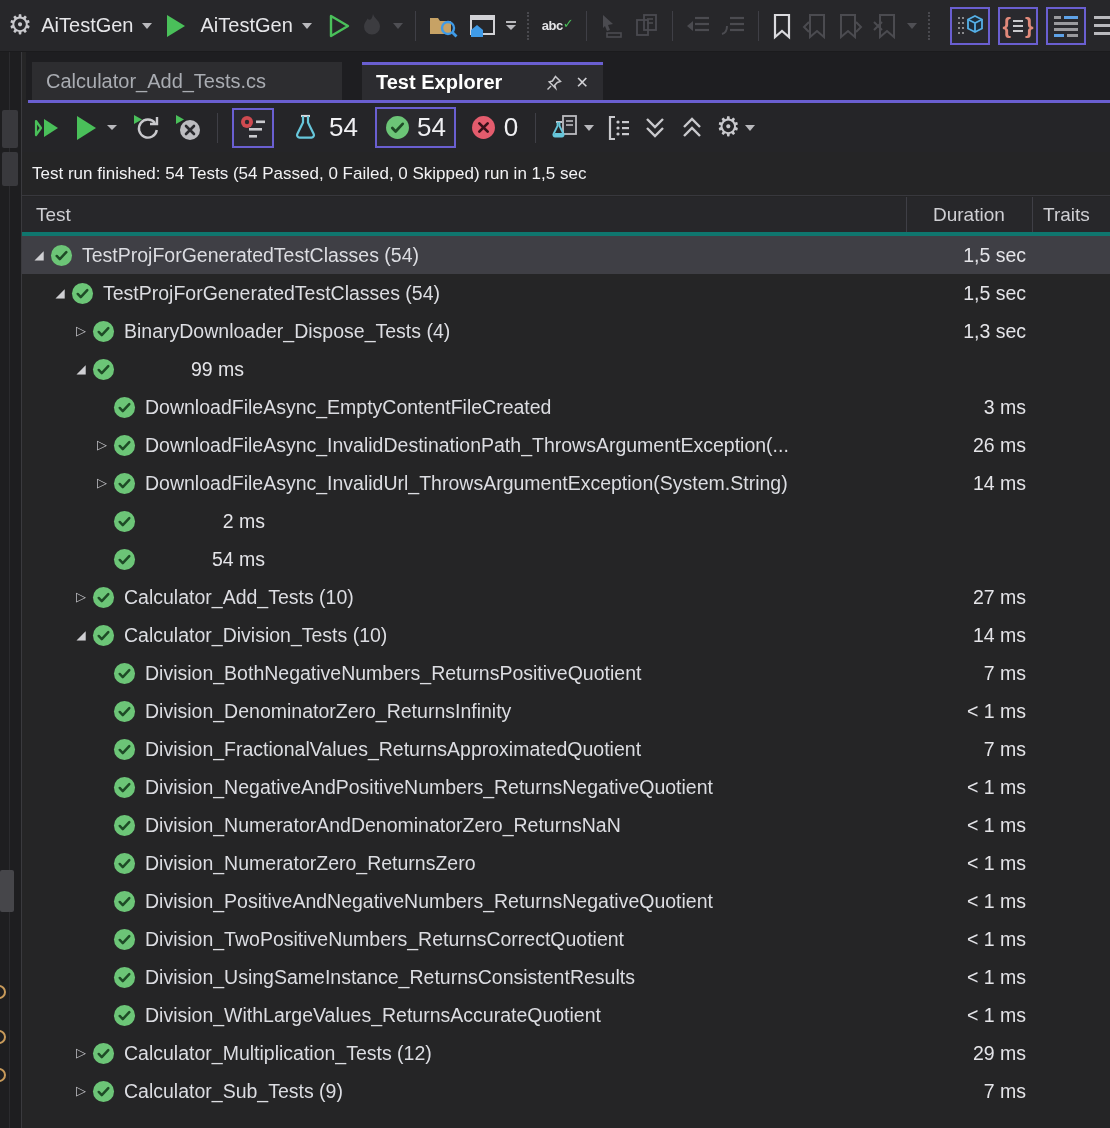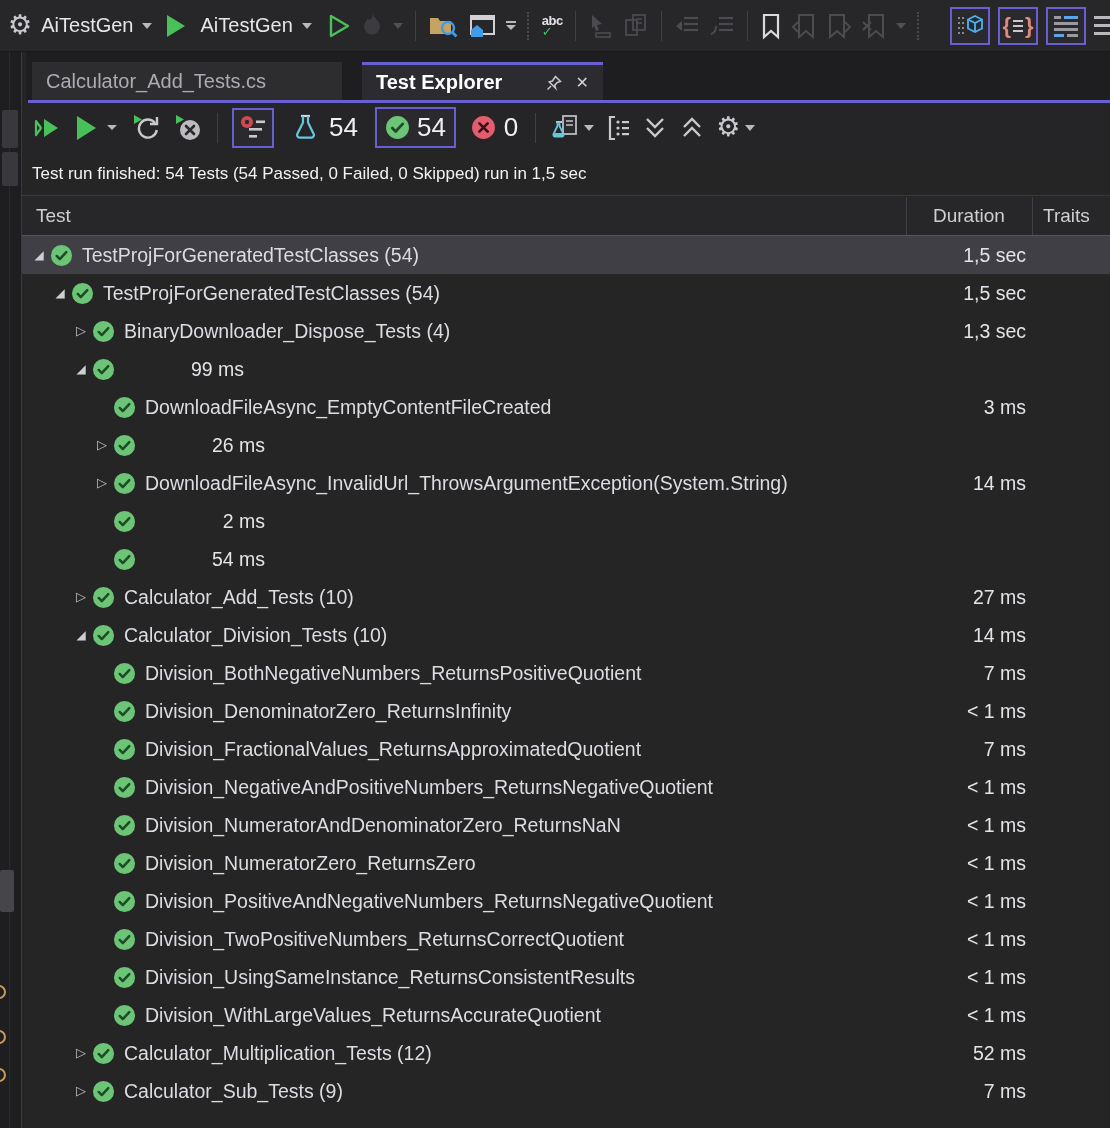--- a/index.html
+++ b/index.html
@@ -17,21 +17,21 @@
     display:flex;align-items:center;gap:9px;padding:0 0 0 8px;overflow:hidden;
   }
   .tb-label{font-size:20px;color:#e6e6e9;white-space:nowrap;}
   .caret{width:0;height:0;border-left:5px solid transparent;border-right:5px solid transparent;border-top:6px solid #b9b9bd;}
   .caret.dim{border-top-color:#4f4f54;}
   .sep{width:1px;height:30px;background:#3f3f46;margin:0 3px;}
   .dots{width:4px;height:28px;border-left:2px dotted #49494e;margin:0 2px;}
   .play-filled{width:0;height:0;border-top:11px solid transparent;border-bottom:11px solid transparent;border-left:18px solid var(--play-green,#4ac05a);}
   .gear-glyph{font-size:27px;color:#c9c9cd;line-height:1;}
   .icon-btn{display:flex;align-items:center;gap:4px;}
-  .abc-stack{display:flex;flex-direction:column;line-height:1;}
+  .abc-stack{display:flex;flex-direction:row;line-height:1;}
   .abc-stack .abc{font-size:13px;font-weight:bold;color:#e3e3e6;letter-spacing:-0.5px;}
   .abc-stack .chk{color:#4ac05a;font-size:13px;margin-top:-2px;font-weight:bold;}
   .purple-btn{
     display:flex;align-items:center;justify-content:center;
     width:40px;height:38px;background:#29292e;border:2px solid var(--accent-purple,#6a5fd1);
   }
   .right-group{display:flex;align-items:center;gap:8px;margin-left:auto;}
   .mini-overflow{display:flex;flex-direction:column;align-items:center;gap:2px;}
   .mini-overflow .bar{width:10px;height:2px;background:#b9b9bd;}
   
@@ -62,21 +62,21 @@
   
   .statusline{
     position:absolute;left:22px;top:152px;width:1088px;height:44px;
     background:#252526;display:flex;align-items:center;padding-left:10px;
     font-size:17px;color:#f2f2f4;border-bottom:1px solid #38383d;
   }
   
   .grid-header{
     position:absolute;left:22px;top:197px;width:1088px;height:39px;
     background:#27272a;display:flex;align-items:stretch;
-    border-bottom:1px solid #0f766e;font-size:19px;color:#cfcfd3;
+    border-bottom:4px solid #0f766e;font-size:19px;color:#cfcfd3;
   }
   .grid-header>div{display:flex;align-items:center;}
   .h-test{flex:1;padding-left:14px;}
   .h-duration{width:126px;border-left:1px solid #3f3f46;padding-left:26px;}
   .h-traits{width:78px;border-left:1px solid #3f3f46;padding-left:10px;}
   
   .tree{position:absolute;left:22px;top:236px;width:1088px;height:892px;background:#252526;overflow:hidden;}
   .row{display:flex;align-items:center;height:38px;width:100%;}
   .row.selected{background:var(--selection-gray,#3f3f45);}
   .indent{flex:0 0 auto;height:1px;}
@@ -384,20 +384,21 @@
     <span class="duration">3 ms</span>
     <span class="traits-cell"></span>
   </div>
       <div class="row">
     <span class="indent" style="width: 69px;"></span>
     <span class="expander collapsed">▷</span>
     <svg class="check" width="23" height="23" viewBox="0 0 24 24">
           <circle cx="12" cy="12" r="11" fill="#6cc577"></circle>
           <path d="M7 12.5l3.2 3.3L17 8.5" fill="none" stroke="#1e4b26" stroke-width="2.6" stroke-linecap="round" stroke-linejoin="round"></path>
         </svg>
+    <span class="label">DownloadFileAsync_InvalidDestinationPath_ThrowsArgumentException(...</span>
     <span class="duration">26 ms</span>
     <span class="traits-cell"></span>
   </div>
       <div class="row">
     <span class="indent" style="width: 69px;"></span>
     <span class="expander collapsed">▷</span>
     <svg class="check" width="23" height="23" viewBox="0 0 24 24">
           <circle cx="12" cy="12" r="11" fill="#6cc577"></circle>
           <path d="M7 12.5l3.2 3.3L17 8.5" fill="none" stroke="#1e4b26" stroke-width="2.6" stroke-linecap="round" stroke-linejoin="round"></path>
         </svg>
@@ -558,21 +559,21 @@
     <span class="traits-cell"></span>
   </div>
       <div class="row">
     <span class="indent" style="width: 48px;"></span>
     <span class="expander collapsed">▷</span>
     <svg class="check" width="23" height="23" viewBox="0 0 24 24">
           <circle cx="12" cy="12" r="11" fill="#6cc577"></circle>
           <path d="M7 12.5l3.2 3.3L17 8.5" fill="none" stroke="#1e4b26" stroke-width="2.6" stroke-linecap="round" stroke-linejoin="round"></path>
         </svg>
     <span class="label">Calculator_Multiplication_Tests (12)</span>
-    <span class="duration">52 ms</span>
+    <span class="duration">29 ms</span>
     <span class="traits-cell"></span>
   </div>
       <div class="row">
     <span class="indent" style="width: 48px;"></span>
     <span class="expander collapsed">▷</span>
     <svg class="check" width="23" height="23" viewBox="0 0 24 24">
           <circle cx="12" cy="12" r="11" fill="#6cc577"></circle>
           <path d="M7 12.5l3.2 3.3L17 8.5" fill="none" stroke="#1e4b26" stroke-width="2.6" stroke-linecap="round" stroke-linejoin="round"></path>
         </svg>
     <span class="label">Calculator_Sub_Tests (9)</span>

